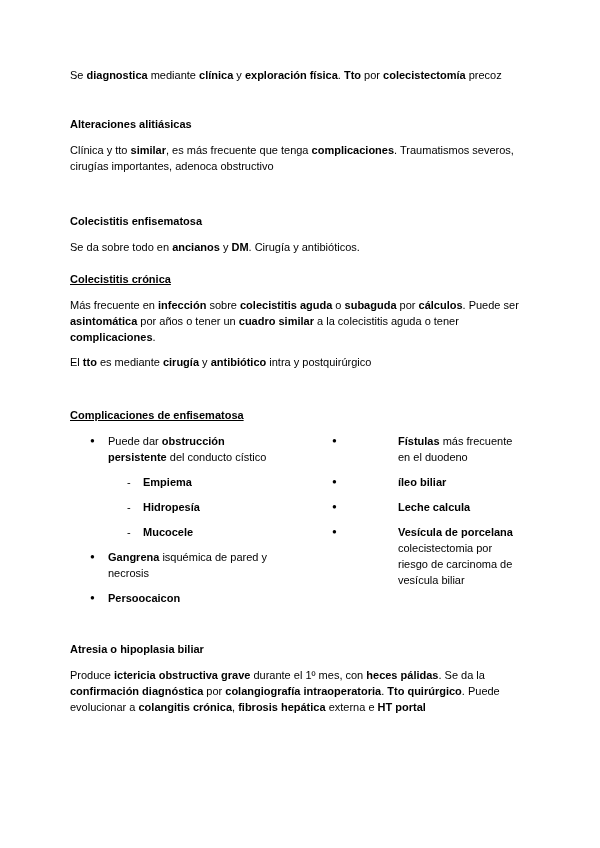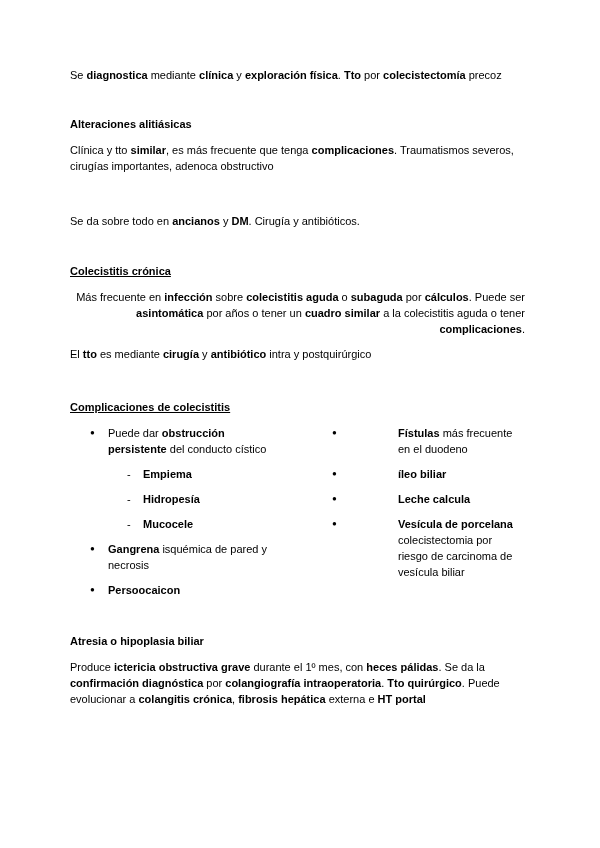--- a/index.html
+++ b/index.html
@@ -66,45 +66,46 @@
   }
   .li.sub .marker {
     flex: 0 0 16px;
     width: 16px;
     font-size: 11px;
   }
   .col-left .text { max-width: 163px; }
   .col-right .text { max-width: 152px; margin-left: 48px; }
 
   
-  .mb9  { margin-bottom: 9px; text-align: right; }
+  .mb9  { margin-bottom: 9px; }
   .mb10 { margin-bottom: 10px; }
   .mb26 { margin-bottom: 26px; }
   .mb30 { margin-bottom: 39px; }
   .mb33 { margin-bottom: 33px; }
-  .mb34 { margin-bottom: 34px; }
+  .mb34 { margin-bottom: 16px; }
   .mb37 { margin-bottom: 37px; }
 </style>
 </head>
 <body>
 
 <div class="page">
 
   <p class="para mb33">Se <b>diagnostica</b> mediante <b>clínica</b> y <b>exploración física</b>. <b>Tto</b> por <b>colecistectomía</b> precoz</p>
 
   <p class="heading mb10">Alteraciones alitiásicas</p>
   <p class="para mb30">Clínica y tto <b>similar</b>, es más frecuente que tenga <b>complicaciones</b>. Traumatismos severos, cirugías importantes, adenoca obstructivo</p>
 
+  <p class="heading mb10">Colecistitis enfisematosa</p>
   <p class="para mb34">Se da sobre todo en <b>ancianos</b> y <b>DM</b>. Cirugía y antibióticos.</p>
 
   <p class="heading underline mb10">Colecistitis crónica</p>
   <p class="para mb9">Más frecuente en <b>infección</b> sobre <b>colecistitis aguda</b> o <b>subaguda</b> por <b>cálculos</b>. Puede ser <b>asintomática</b> por años o tener un <b>cuadro similar</b> a la colecistitis aguda o tener <b>complicaciones</b>.</p>
   <p class="para mb37">El <b>tto</b> es mediante <b>cirugía</b> y <b>antibiótico</b> intra y postquirúrgico</p>
 
-  <p class="heading underline mb10">Complicaciones de colecistitis</p>
+  <p class="heading underline mb10">Complicaciones de enfisematosa</p>
 
   <div class="columns mb26">
     <div class="col col-left">
         <div class="li">
           <span class="marker">●</span>
           <span class="text">Puede dar <b>obstrucción persistente</b> del conducto cístico</span>
         </div>
         <div class="li sub">
           <span class="marker">-</span>
           <span class="text"><b>Empiema</b></span>

